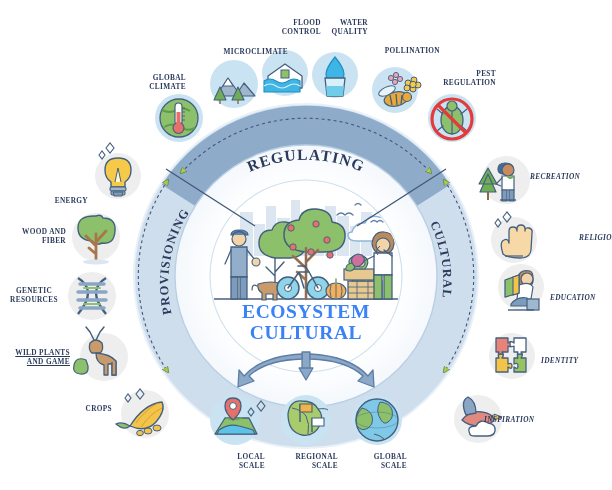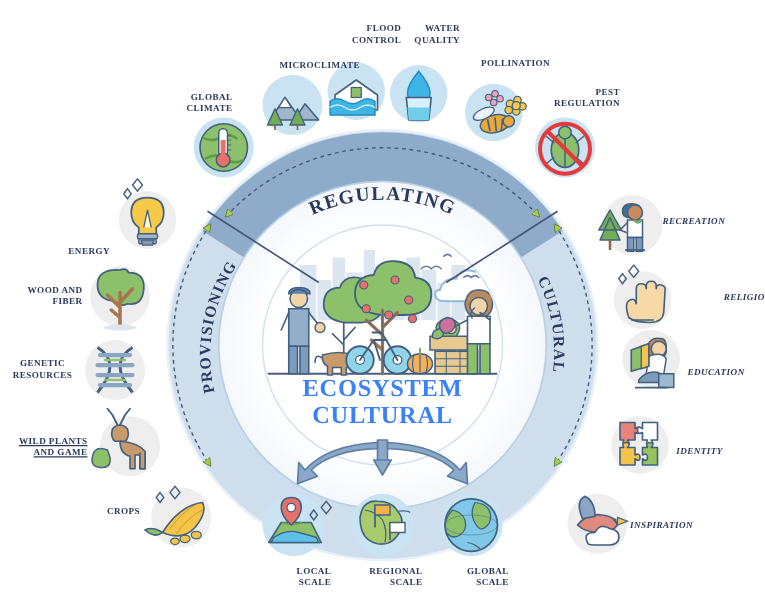--- a/index.html
+++ b/index.html
@@ -467,21 +467,21 @@
   <div class="lbl r" style="left:6px;top:286px;width:56px;text-align:center;">GENETIC
 RESOURCES</div>
   <div class="lbl r" style="left:4px;top:348px;width:66px;text-decoration:underline;">WILD PLANTS
 AND GAME</div>
   <div class="lbl r" style="left:60px;top:404px;width:52px;">CROPS</div>
 
   <div class="lbl l" style="left:530px;top:172px;width:74px;">RECREATION</div>
   <div class="lbl l" style="left:567px;top:233px;width:62px;margin-left:12px;">RELIGION</div>
   <div class="lbl l" style="left:550px;top:293px;width:60px;">EDUCATION</div>
   <div class="lbl l" style="left:541px;top:356px;width:60px;">IDENTITY</div>
-  <div class="lbl l" style="left:504px;top:415px;width:72px;">INSPIRATION</div>
+  <div class="lbl l" style="left:484px;top:415px;width:72px;">INSPIRATION</div>
 
   <div class="lbl c" style="left:205px;top:452px;width:60px;">LOCAL
 SCALE</div>
   <div class="lbl c" style="left:274px;top:452px;width:64px;">REGIONAL
 SCALE</div>
   <div class="lbl c" style="left:347px;top:452px;width:60px;">GLOBAL
 SCALE</div>
 
 </div>
 

